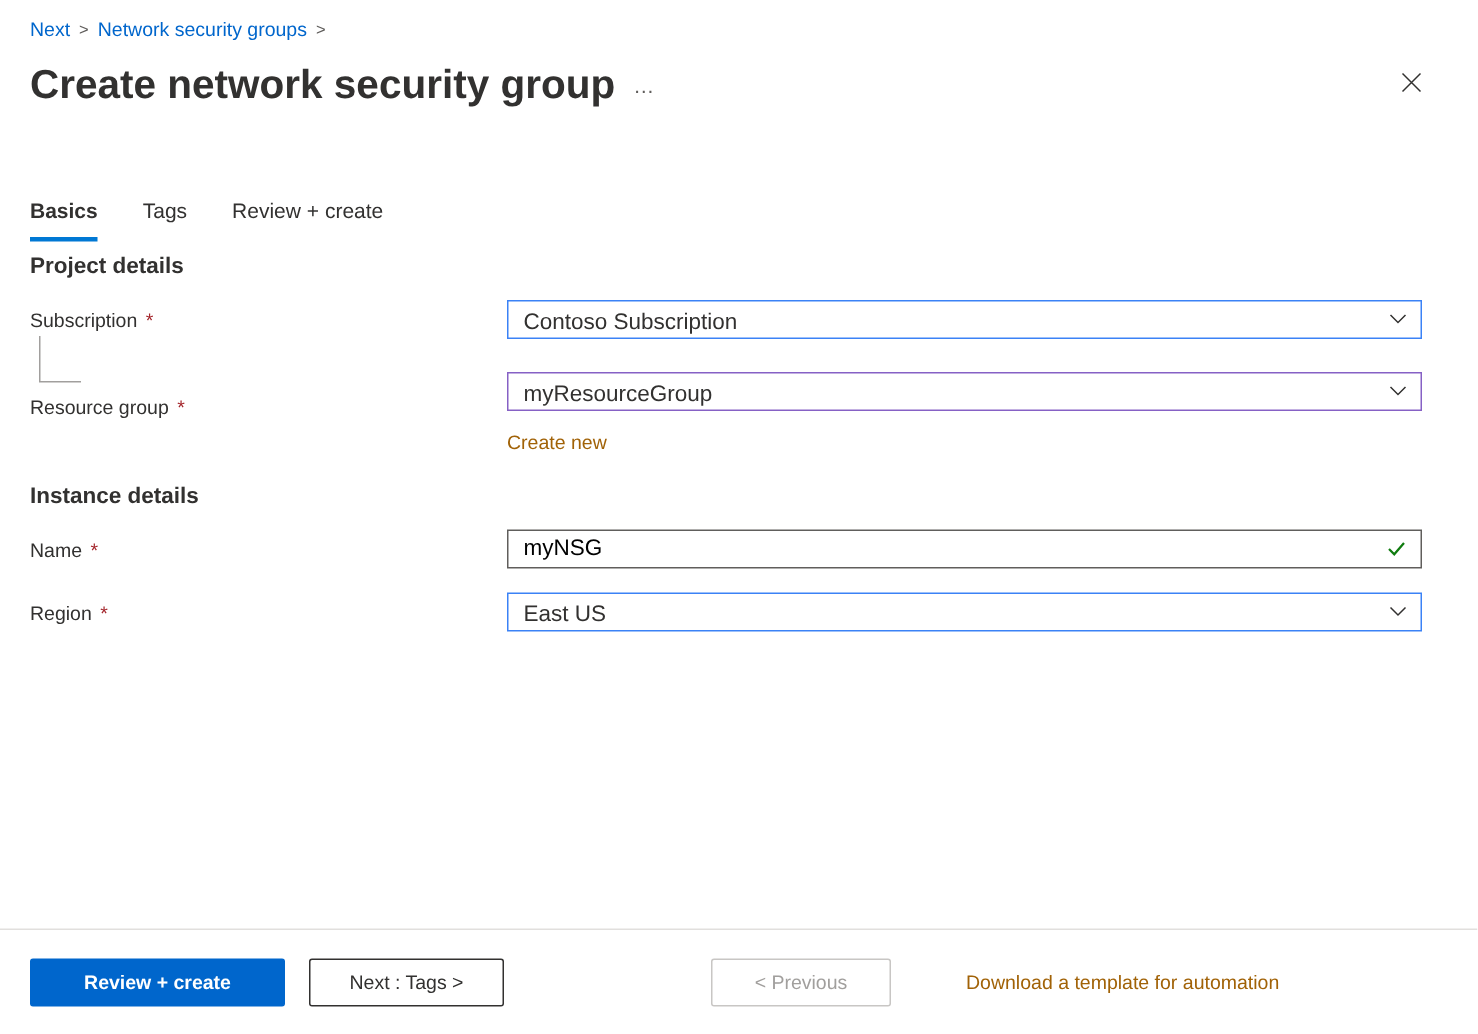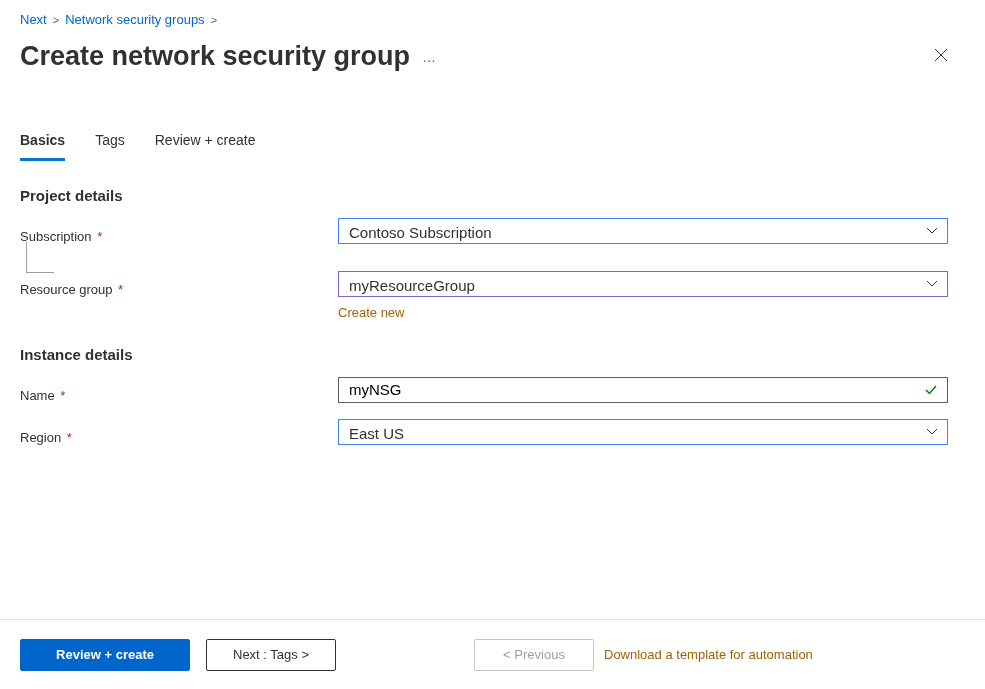--- a/index.html
+++ b/index.html
@@ -53,27 +53,27 @@
     }
     .tab.active {
       font-weight: 600;
       border-bottom-color: #0078d4;
     }
 
     
     .section-h {
       font-size: 15px;
       font-weight: 600;
-      margin-top: 26px;
+      margin-top: 8px;
       margin-bottom: 14px;
     }
 
     .field-row {
       display: flex;
-      align-items: flex-end;
+      align-items: center;
       margin-bottom: 16px;
     }
     .field-label {
       width: 318px;
       font-size: 13px;
       color: #323130;
     }
     .req { color: #a4262c; margin-left: 2px; }
     .field-control {
       flex: 1;
@@ -187,21 +187,21 @@
       margin-left: 128px;
       width: 120px;
     }
     .btn-outline {
       border: 1px solid #323130;
       color: #323130;
       background: #fff;
       width: 130px;
       margin-left: 6px;
     }
-    .footer .link { margin-top:0; }
+    .footer .link { margin-left: 40px; margin-top:0; }
   </style>
 </head>
 <body>
 
 <div class="breadcrumb">
   <a href="#">Next</a>
   <span class="chev">&gt;</span>
   <a href="#">Network security groups</a>
   <span class="chev">&gt;</span>
 </div>

